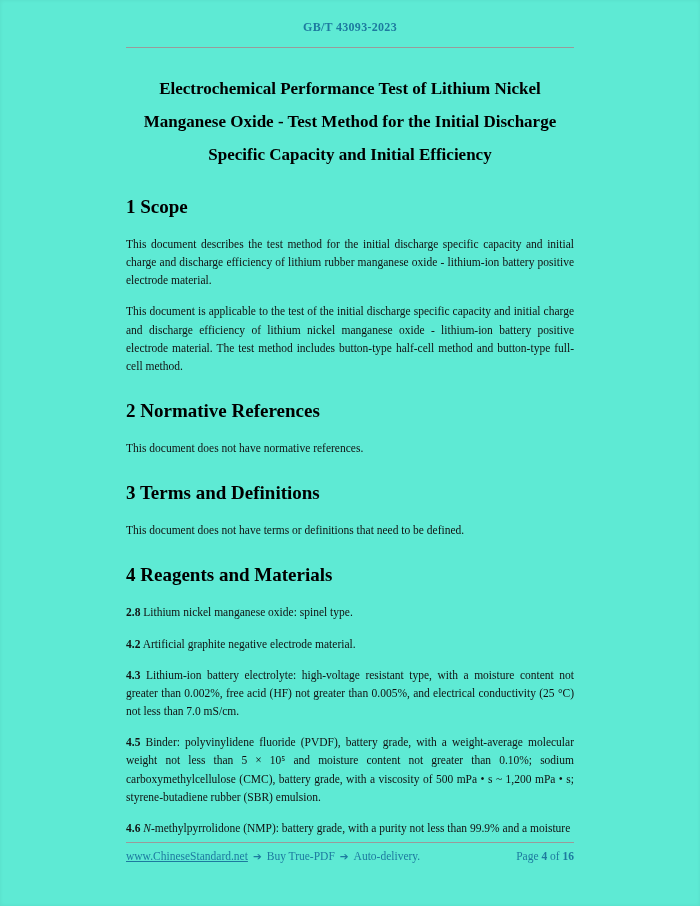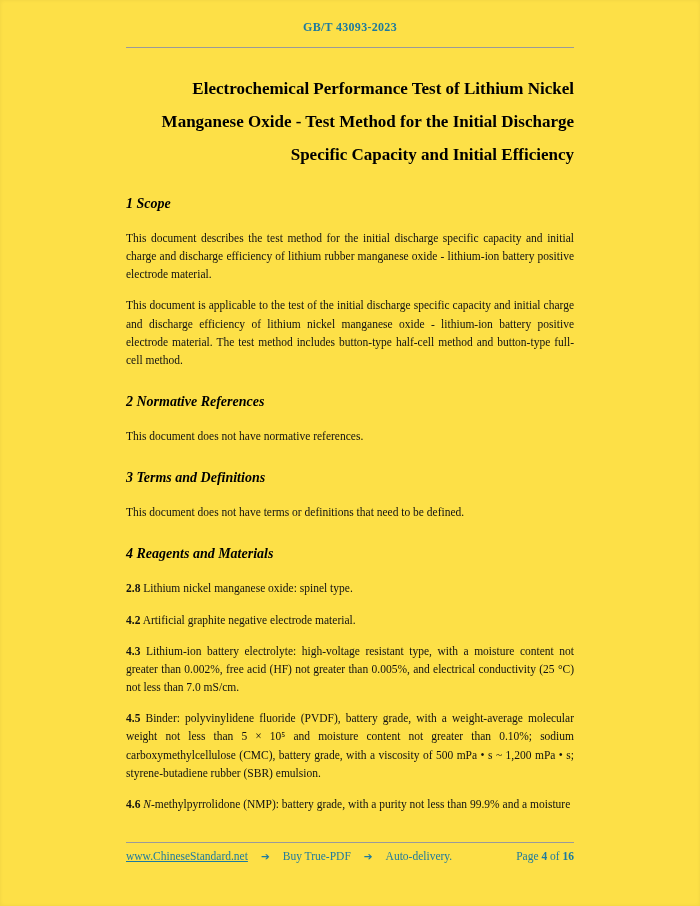--- a/index.html
+++ b/index.html
@@ -6,21 +6,21 @@
   html, body { background: #ffffff; }
   body {
     width: 700px; height: 906px;
     font-family: "Liberation Serif", serif;
     color: #000;
     position: relative;
     overflow: hidden;
   }
   .page {
     width: 700px; height: 906px;
-    background: #fde047;
+    background: #5eead4;
     padding: 20px 126px 0 126px;
     position: relative;
     box-shadow: inset 0 0 4px rgba(0,0,0,0.06);
   }
   .doc-header { text-align: center; }
   .doc-code {
     color: #1d7a9f;
     font-weight: bold;
     font-size: 12px;
     letter-spacing: 0.3px;
@@ -30,27 +30,26 @@
     border-top: 1px solid #9a9a9a;
     margin-top: 12px;
   }
   .doc-title {
     text-align: center;
     font-size: 17px;
     font-weight: bold;
     line-height: 33px;
     margin-top: 24px;
   }
-  .doc-title span { display: block; text-align: right; }
+  .doc-title span { display: block; }
   .section-heading {
-    font-size: 14px;
+    font-size: 19px;
     font-weight: bold;
     margin-top: 25px;
     margin-bottom: 17px;
-    font-style: italic;
   }
   .body-para {
     font-size: 11.5px;
     line-height: 1.58;
     text-align: justify;
     margin-bottom: 13px;
     color: #111;
   }
   .body-para strong { font-weight: bold; }
   .body-para em { font-style: italic; }
@@ -64,21 +63,21 @@
     border-top: 1px solid #9a9a9a;
     margin-bottom: 7px;
   }
   .footer-row {
     display: flex;
     justify-content: space-between;
     align-items: baseline;
     font-size: 11.5px;
     color: #1d7a9f;
   }
-  .footer-left { display: flex; align-items: baseline; gap: 13px; text-align: right; }
+  .footer-left { display: flex; align-items: baseline; gap: 5px; text-align: right; }
   .footer-link {
     color: #1d7a9f;
     text-decoration: underline;
     cursor: pointer;
   }
   .arrow-glyph { color: #1d7a9f; font-family: "DejaVu Sans", sans-serif; font-size: 10.5px; }
   .footer-right span, .footer-right strong { }
   .footer-right strong { font-weight: bold; }
 </style>
 </head>

